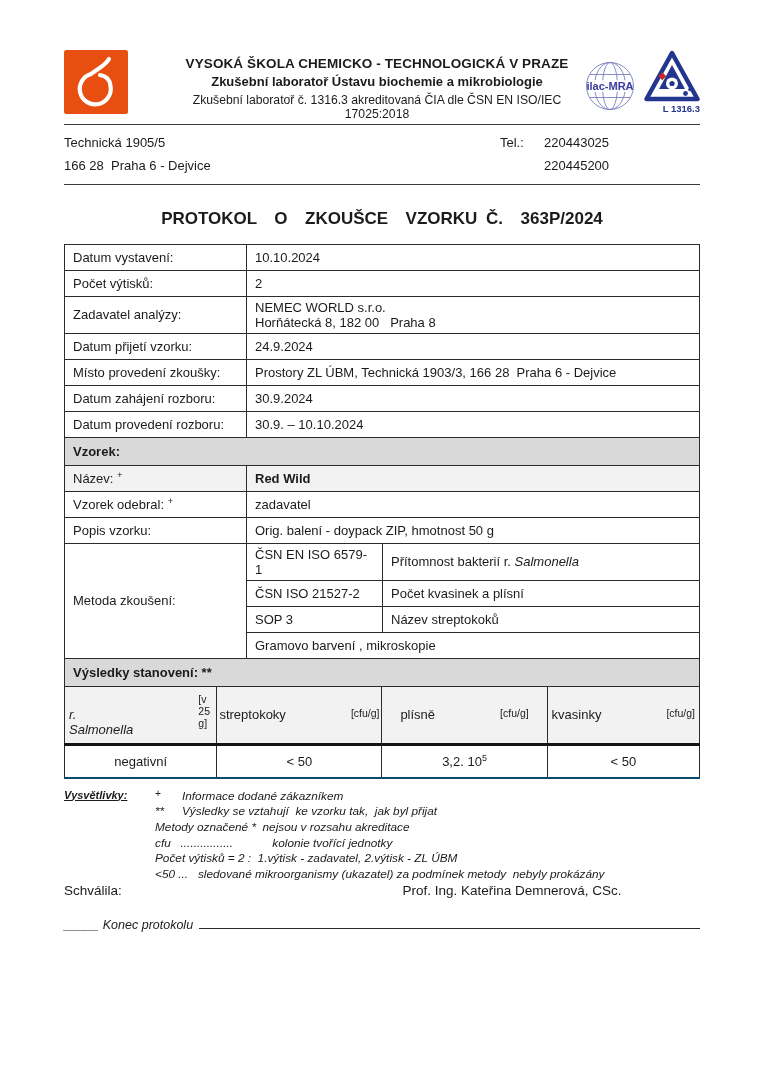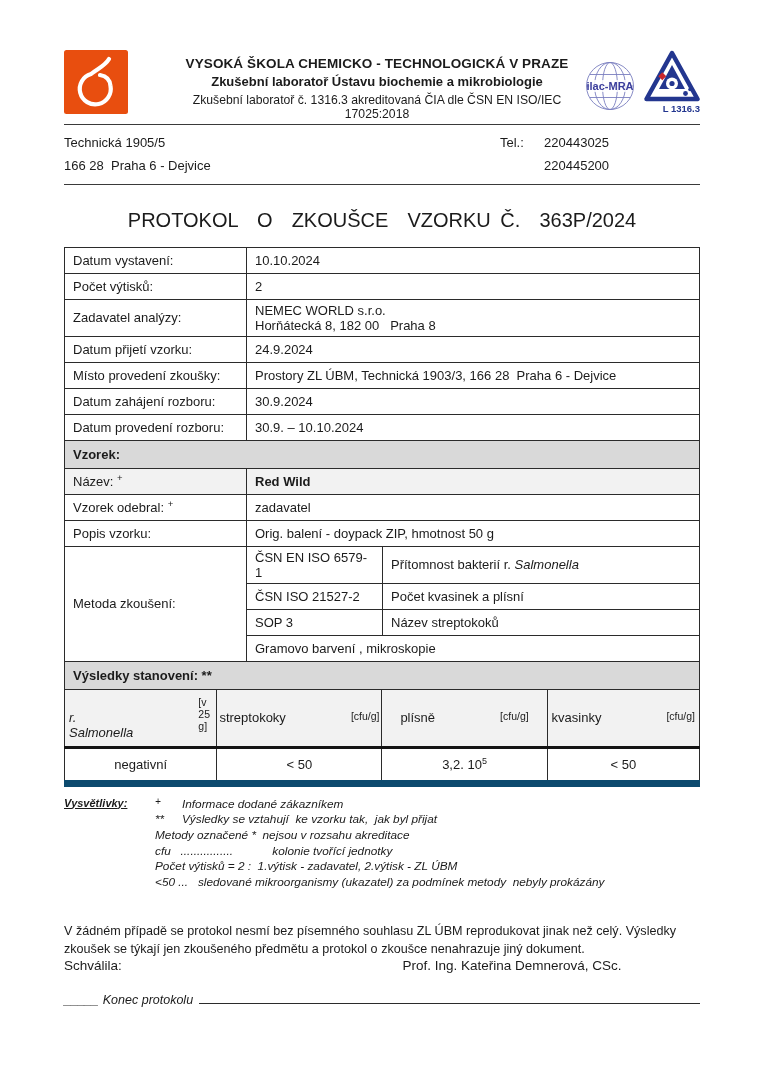--- a/index.html
+++ b/index.html
@@ -21,37 +21,37 @@
   .cia-wrap{display:flex;flex-direction:column;align-items:center;}
   .cia-label{font-size:9.5px;font-weight:bold;color:#23368f;margin-top:1px;align-self:flex-end;}
   .rule{border-top:1.5px solid #3a3a3a;height:0;}
   .rule.r1{margin-top:3px;}
   .addr{padding:7px 0 6px;font-size:13px;}
   .addr-row{display:flex;justify-content:space-between;line-height:1.75;}
   .addr-left{white-space:pre-wrap;}
   .tel{display:flex;width:200px;flex:0 0 auto;}
   .tel-label{width:44px;flex:0 0 auto;}
   
-  .title{margin:24px 0 15px;text-align:center;font-size:20px;font-weight:normal;white-space:pre;word-spacing:4px;}
+  .title{margin:24px 0 15px;text-align:center;font-size:17px;font-weight:bold;white-space:pre;word-spacing:4px;}
   
   table{width:100%;border-collapse:collapse;font-size:13px;table-layout:fixed;}
   table.main{border:1.5px solid #2b2b2b;}
   td{border:1px solid #2b2b2b;padding:3px 8px;vertical-align:middle;height:19px;}
   .pre{white-space:pre-wrap;}
   .band td{background:#d9d9d9;font-weight:bold;padding:4px 8px;}
   .lightrow td{background:#f2f2f2;}
   .bold-val{font-weight:bold;}
   .sup{font-size:9.5px;vertical-align:super;}
   .it{font-style:italic;margin-top:14px;}
   table.results{border:1.5px solid #2b2b2b;margin-top:-1px;}
   tr.res-head td{background:#f2f2f2;border-bottom:3px solid #141414;padding:6px 4px;}
   .res-head-inner{display:flex;justify-content:center;align-items:flex-start;gap:19px;}
   .res-name{font-size:13px;}
   .res-unit{font-size:10.5px;padding-left:46px;}
-  tr.res-val td{text-align:center;padding:6px 4px;border-bottom:7px solid #0c4a6e;}
+  tr.res-val td{text-align:center;padding:6px 4px;border-bottom:2px solid #0c4a6e;}
   .vsup{font-size:9px;vertical-align:super;}
   
   .legend{margin-top:10px;display:flex;font-style:italic;font-size:11.8px;}
   .leg-label{width:91px;flex:0 0 auto;font-weight:bold;text-decoration:underline;font-size:11px;}
   .leg-items{flex:1;}
   .leg-row{display:flex;line-height:1.33;}
   .leg-sym{width:27px;flex:0 0 auto;}
   .leg-sym.raised{position:relative;top:-2px;font-size:10px;}
   .leg-text{white-space:pre-wrap;flex:1;}
   
@@ -266,21 +266,20 @@
         </div>
       <div class="leg-row">
           <span class="leg-text">Počet výtisků = 2 :  1.výtisk - zadavatel, 2.výtisk - ZL ÚBM</span>
         </div>
       <div class="leg-row">
           <span class="leg-text">&lt;50 ...   sledované mikroorganismy (ukazatel) za podmínek metody  nebyly prokázány</span>
         </div>
     </div>
   </div>
 
-  <div class="disclaimer">V žádném případě se protokol nesmí bez písemného souhlasu ZL ÚBM reprodukovat jinak než celý. Výsledky zkoušek se týkají jen zkoušeného předmětu a protokol o zkoušce nenahrazuje jiný dokument.</div>
 
   <div class="signature">
     <div>Schválila:</div>
     <div class="sig-right">
       <div>Prof. Ing. Kateřina Demnerová, CSc.</div>
     </div>
   </div>
 
   <div class="endline">
     <span class="end-prefix">_____</span>

